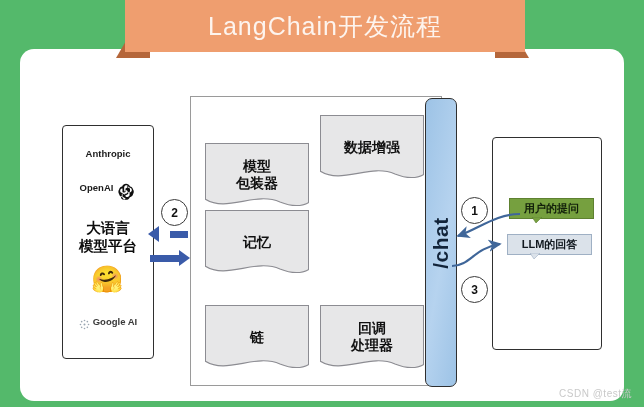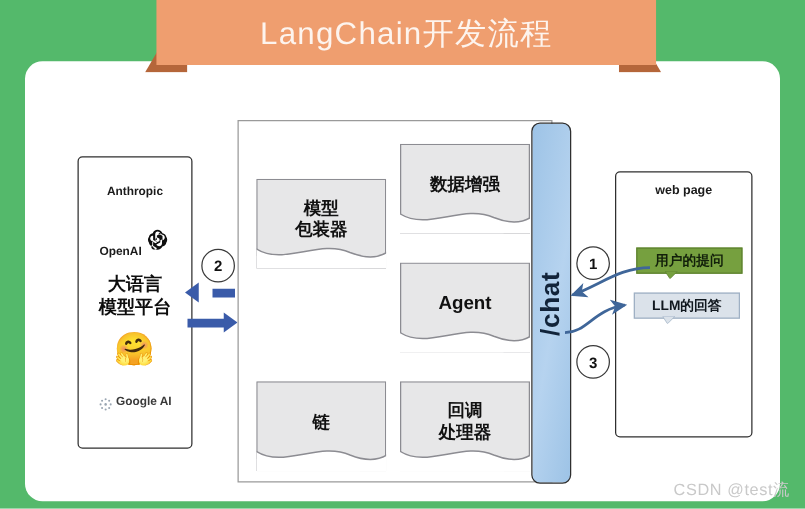--- a/index.html
+++ b/index.html
@@ -98,21 +98,21 @@
     font-size: 9.5px;
     color: #1b1b1b;
     font-weight: 600;
   }
   .llm-openai-row {
     position: absolute;
     top: 56px;
     left: 0;
     width: 100%;
     display: flex;
-    align-items: flex-end;
+    align-items: flex-start;
     justify-content: center;
     gap: 3px;
   }
   .llm-openai-row .lbl {
     font-size: 9.5px;
     color: #1b1b1b;
     font-weight: 600;
   }
   .llm-title {
     position: absolute;
@@ -322,21 +322,21 @@
     width: 644px;
     height: 407px;
     pointer-events: none;
   }
 
   
   .watermark {
     position: absolute;
     right: 12px;
     bottom: 6px;
-    font-size: 13px;
+    font-size: 10px;
     color: #c9c9c9;
     letter-spacing: 0.5px;
   }
 </style>
 </head>
 <body>
 
 <div id="canvas">
 
   <div class="content-card"></div>
@@ -413,30 +413,30 @@
     <div class="doc-card" style="left:129px; top:18px;">
       <div class="doc-label">
         <div>数据增强</div>
       </div>
       <svg class="doc-wave" viewBox="0 0 106 18" preserveAspectRatio="none">
         <path d="M0,2 C22,16 50,-6 75,5 C90,11 99,9 106,4 L106,18 L0,18 Z" fill="#ffffff"></path>
         <path d="M0,2 C22,16 50,-6 75,5 C90,11 99,9 106,4" fill="none" stroke="#8c8c92" stroke-width="1.1"></path>
       </svg>
     </div>
 
-
-    <div class="doc-card" style="left:129px; top:113px;">
-      <div class="doc-label latin">
-        <div>Agent</div>
+    <div class="doc-card" style="left:14px; top:113px;">
+      <div class="doc-label">
+        <div>记忆</div>
       </div>
       <svg class="doc-wave" viewBox="0 0 106 18" preserveAspectRatio="none">
         <path d="M0,2 C22,16 50,-6 75,5 C90,11 99,9 106,4 L106,18 L0,18 Z" fill="#ffffff"></path>
         <path d="M0,2 C22,16 50,-6 75,5 C90,11 99,9 106,4" fill="none" stroke="#8c8c92" stroke-width="1.1"></path>
       </svg>
     </div>
+
 
     <div class="doc-card" style="left:14px; top:208px;">
       <div class="doc-label">
         <div>链</div>
       </div>
       <svg class="doc-wave" viewBox="0 0 106 18" preserveAspectRatio="none">
         <path d="M0,2 C22,16 50,-6 75,5 C90,11 99,9 106,4 L106,18 L0,18 Z" fill="#ffffff"></path>
         <path d="M0,2 C22,16 50,-6 75,5 C90,11 99,9 106,4" fill="none" stroke="#8c8c92" stroke-width="1.1"></path>
       </svg>
     </div>
@@ -451,21 +451,20 @@
         <path d="M0,2 C22,16 50,-6 75,5 C90,11 99,9 106,4" fill="none" stroke="#8c8c92" stroke-width="1.1"></path>
       </svg>
     </div>
   </div>
 
   <div id="chat-bar">
     <div class="chat-text">/chat</div>
   </div>
 
   <div class="panel" id="webpage-panel">
-    <div class="webpage-title">web page</div>
 
     <div class="bubble" id="bubble-answer">
       <span>LLM的回答</span>
       <svg class="tail" viewBox="0 0 10 6" preserveAspectRatio="none">
         <path d="M0,0 L10,0 L4,6 Z" fill="#dbe2ea" stroke="#9fb0c4" stroke-width="0.6"></path>
       </svg>
     </div>
 
     <div class="bubble" id="bubble-question">
       <span>用户的提问</span>

